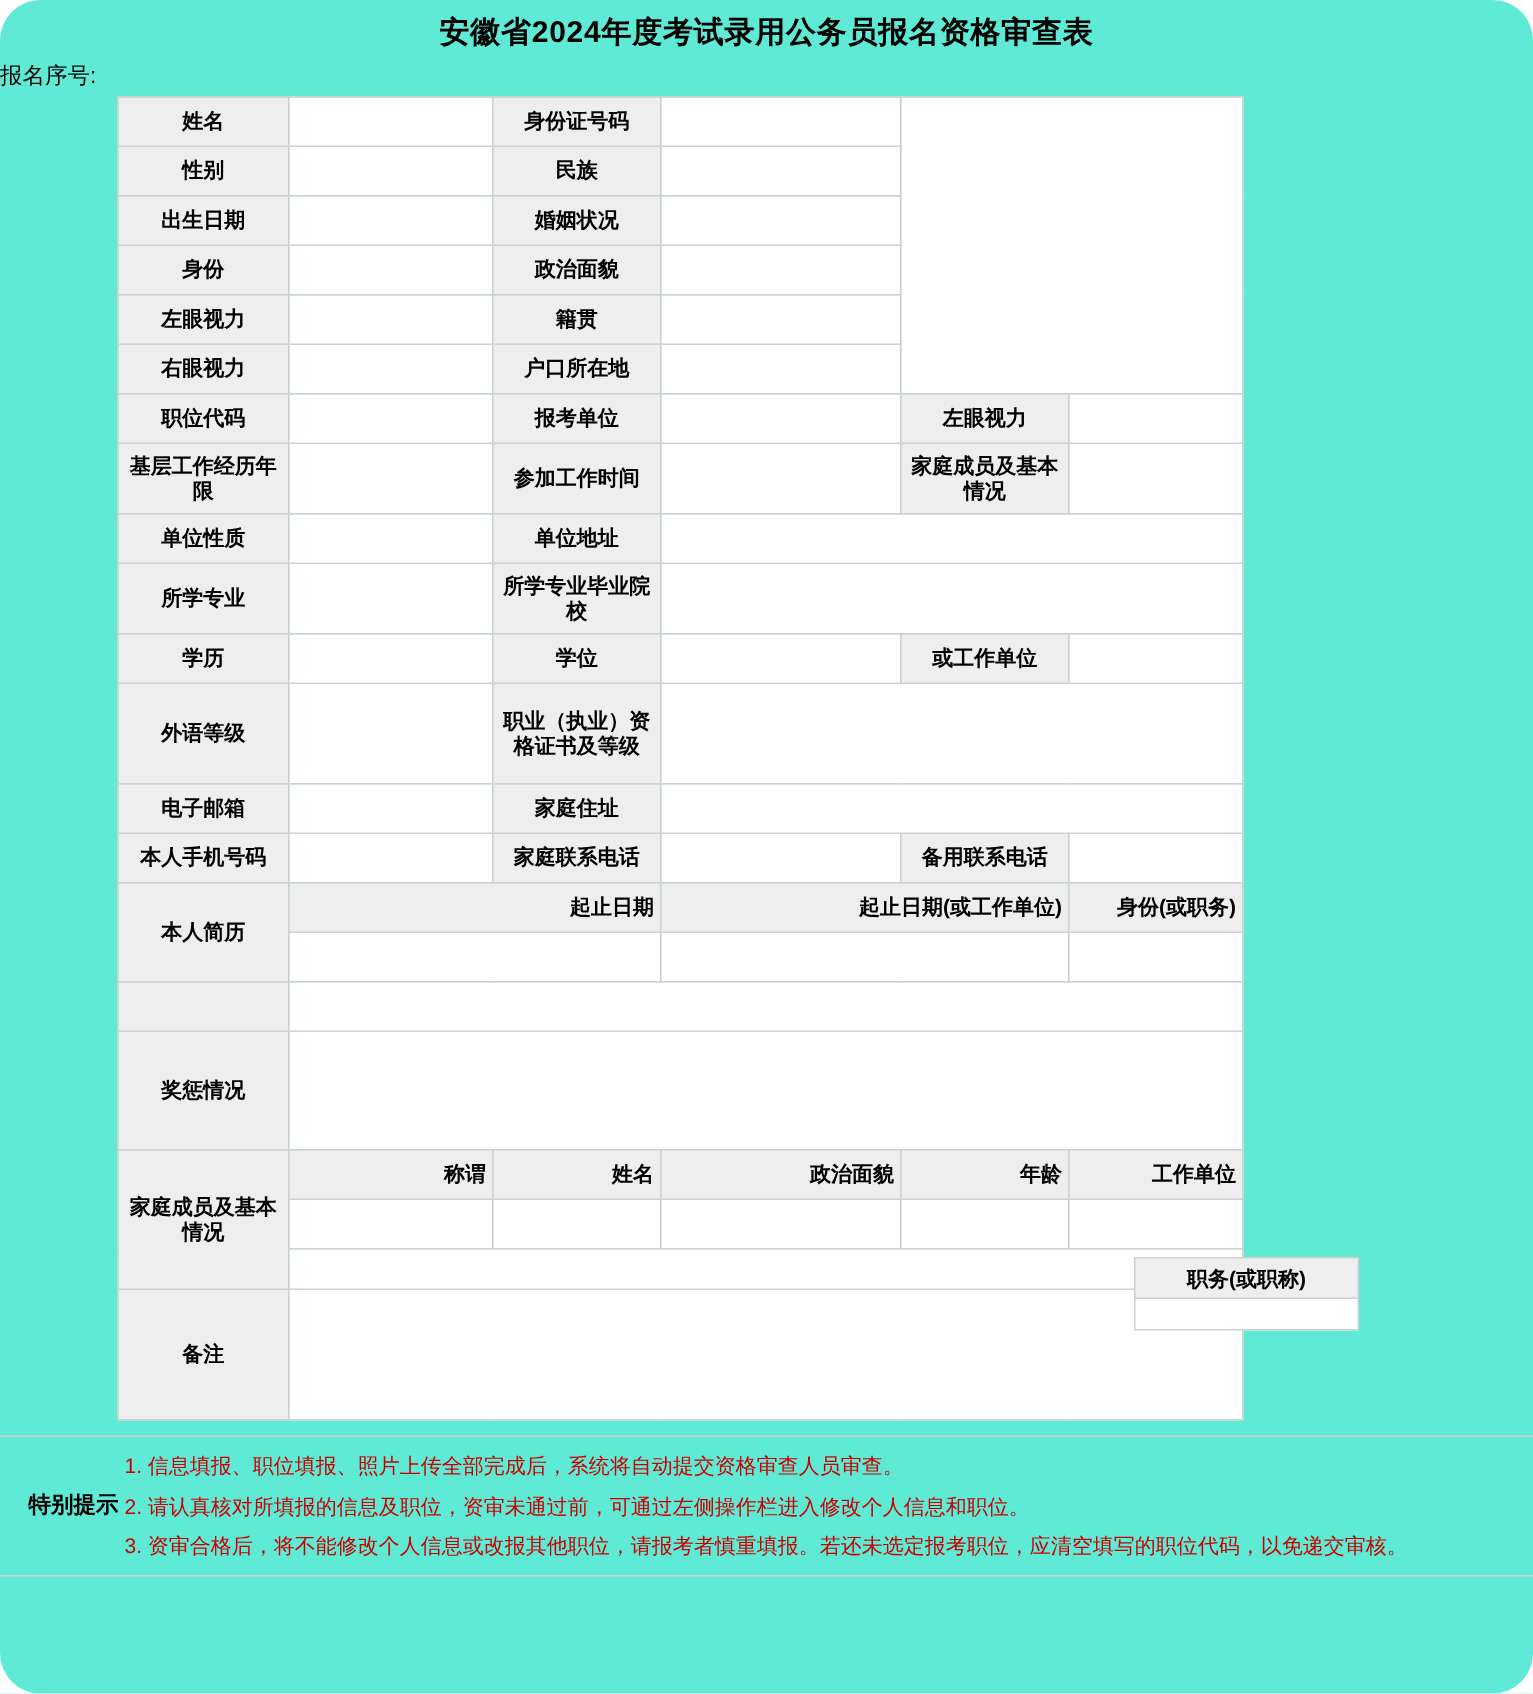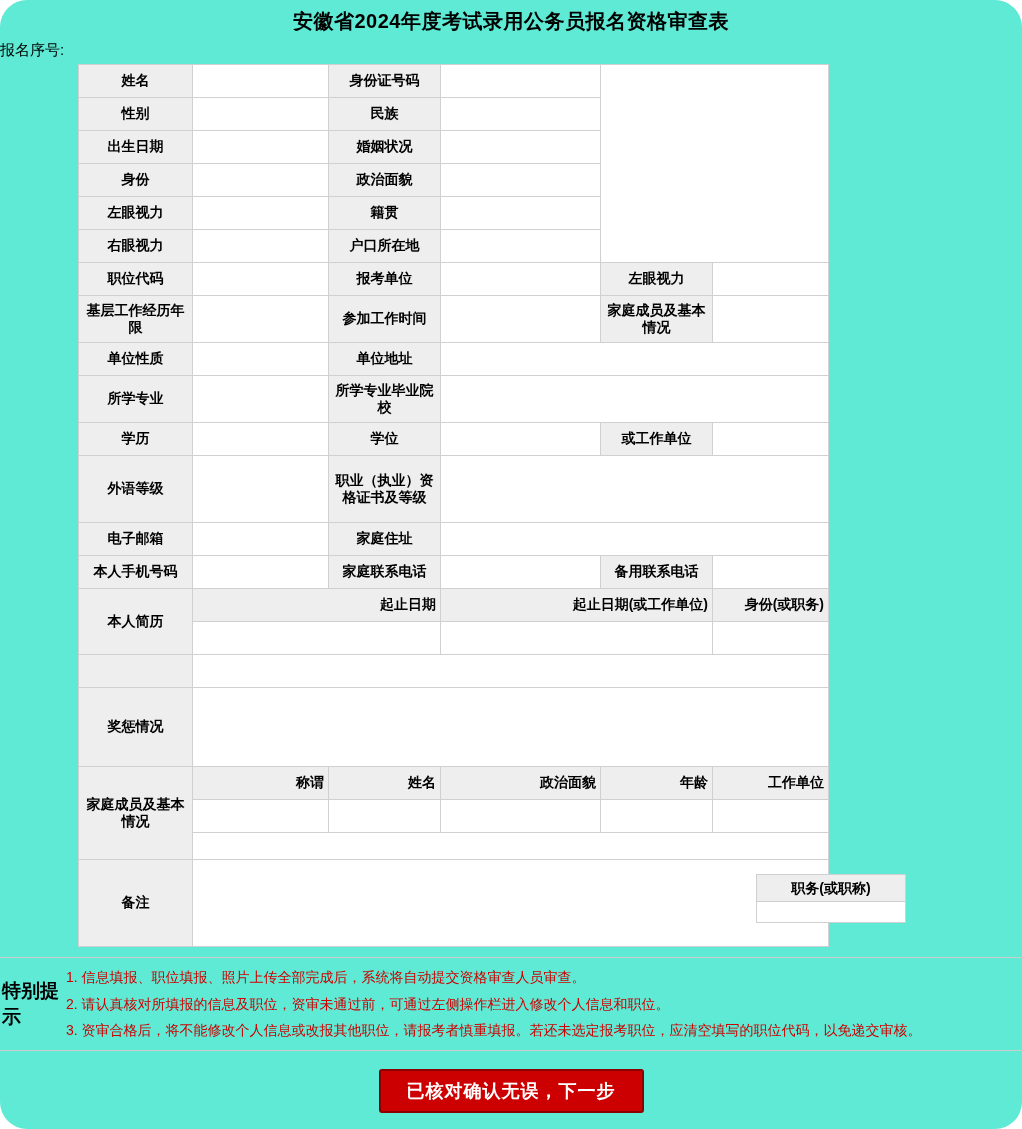--- a/index.html
+++ b/index.html
@@ -62,27 +62,27 @@
   .photo-cell { background: #ffffff; }
   .notes {
     margin-top: 10px;
     border-top: 1px solid #cccccc;
     border-bottom: 1px solid #cccccc;
     padding: 6px 0 6px 0;
     display: flex;
     align-items: center;
   }
   .notes-label {
-    font-size: 19px;
+    font-size: 15px;
     font-weight: bold;
     color: #000000;
     width: 64px;
     flex: 0 0 64px;
     text-align: left;
-    padding-left: 2px;
+    padding-left: 19px;
   }
   .notes-list {
     flex: 1 1 auto;
   }
   .note-line {
     color: #cc0000;
     font-size: 14px;
     line-height: 1.9;
     white-space: nowrap;
   }
@@ -274,31 +274,28 @@
         <td class="val" colspan="5" style="height:22px"></td>
       </tr>
 
       <tr>
         <td class="lbl" style="height:82px">备注</td>
         <td class="val" colspan="5"></td>
       </tr>
     </tbody>
   </table>
 
-  <div style="position:absolute;left:756px;top:838px;width:150px;margin-top:36px;">
+  <div style="position:absolute;left:756px;top:838px;width:150px;">
     <div style="border:1px solid #d0d0d0;background:#eeeeee;height:26px;line-height:26px;text-align:center;font-size:14px;font-weight:bold;">职务(或职称)</div>
     <div style="border:1px solid #d0d0d0;border-top:none;background:#ffffff;height:20px;"></div>
   </div>
 
   <div class="notes">
     <div class="notes-label">特别提示</div>
     <div class="notes-list">
       <div class="note-line">1. 信息填报、职位填报、照片上传全部完成后，系统将自动提交资格审查人员审查。</div>
       <div class="note-line">2. 请认真核对所填报的信息及职位，资审未通过前，可通过左侧操作栏进入修改个人信息和职位。</div>
       <div class="note-line">3. 资审合格后，将不能修改个人信息或改报其他职位，请报考者慎重填报。若还未选定报考职位，应清空填写的职位代码，以免递交审核。</div>
     </div>
   </div>
 
-  <div class="submit-wrap">
-    <button class="submit-btn">已核对确认无误，下一步</button>
-  </div>
 
 </div>
 
 </body></html>

